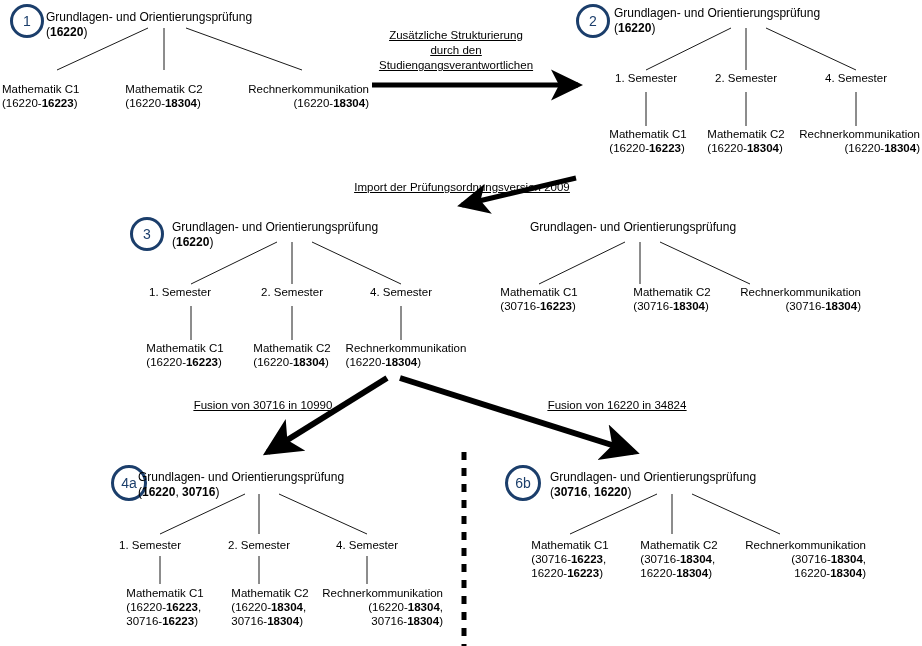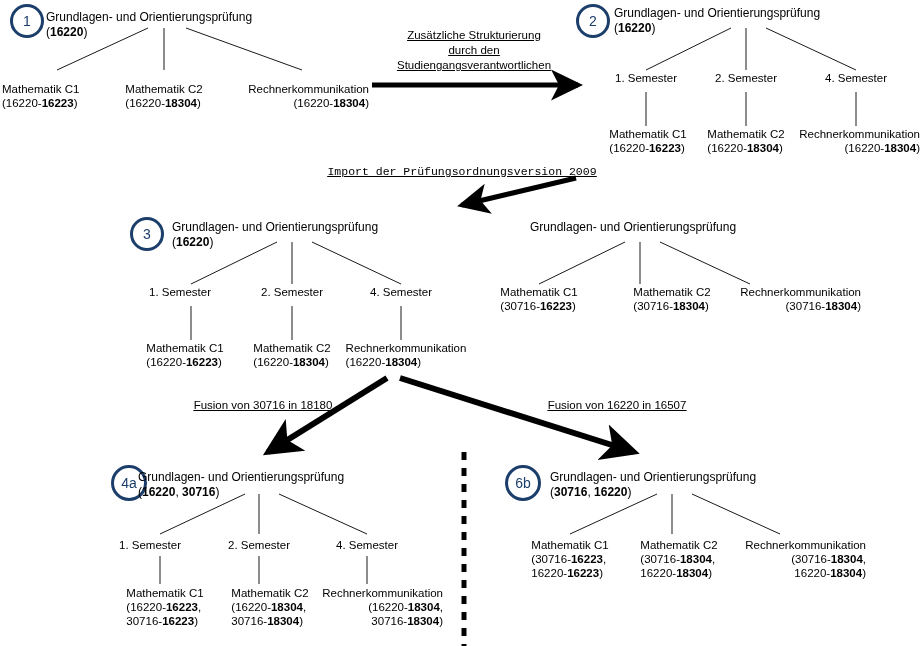--- a/index.html
+++ b/index.html
@@ -152,21 +152,21 @@
   </div>
   <div class="node c" style="left:164px;top:82px;">
     <div>Mathematik C2</div>
     <div><span>(16220-</span><b>18304</b><span>)</span></div>
   </div>
   <div class="node r" style="left:369px;top:82px;">
     <div>Rechnerkommunikation</div>
     <div><span>(16220-</span><b>18304</b><span>)</span></div>
   </div>
 
-  <div class="edge-label" style="left:474px;top:28px;">
+  <div class="edge-label" style="left:456px;top:28px;">
     <span>Zusätzliche Strukturierung</span>
     <span>durch den</span>
     <span>Studiengangsverantwortlichen</span>
   </div>
 
   <div class="badge" style="left:576px;top:4px;width:34px;height:34px;">
     <span>2</span>
   </div>
 
   <div class="root-title" style="left:614px;top:6px;">
@@ -190,21 +190,21 @@
   </div>
   <div class="node c" style="left:746px;top:127px;">
     <div>Mathematik C2</div>
     <div><span>(16220-</span><b>18304</b><span>)</span></div>
   </div>
   <div class="node r" style="left:920px;top:127px;">
     <div>Rechnerkommunikation</div>
     <div><span>(16220-</span><b>18304</b><span>)</span></div>
   </div>
 
-  <div class="edge-label" style="left:462px;top:164px;font-family:Liberation Mono, monospace;">
+  <div class="edge-label" style="left:462px;top:180px;">
     <span>Import der Prüfungsordnungsversion 2009</span>
   </div>
 
   <div class="badge" style="left:130px;top:217px;width:34px;height:34px;">
     <span>3</span>
   </div>
 
   <div class="root-title" style="left:172px;top:220px;">
     <span>Grundlagen- und Orientierungsprüfung</span>
     <span class="ln2">(<b>16220</b>)</span>
@@ -244,24 +244,24 @@
   <div class="node c" style="left:672px;top:285px;">
     <div>Mathematik C2</div>
     <div><span>(30716-</span><b>18304</b><span>)</span></div>
   </div>
   <div class="node r" style="left:861px;top:285px;">
     <div>Rechnerkommunikation</div>
     <div><span>(30716-</span><b>18304</b><span>)</span></div>
   </div>
 
   <div class="edge-label" style="left:263px;top:398px;">
-    <span>Fusion von 30716 in 18180</span>
+    <span>Fusion von 30716 in 10990</span>
   </div>
   <div class="edge-label" style="left:617px;top:398px;">
-    <span>Fusion von 16220 in 16507</span>
+    <span>Fusion von 16220 in 34824</span>
   </div>
 
   <div class="badge" style="left:111px;top:465px;width:36px;height:36px;">
     <span>4a</span>
   </div>
 
   <div class="root-title" style="left:138px;top:470px;">
     <span>Grundlagen- und Orientierungsprüfung</span>
     <span class="ln2">(<b>16220</b>, <b>30716</b>)</span>
   </div>

